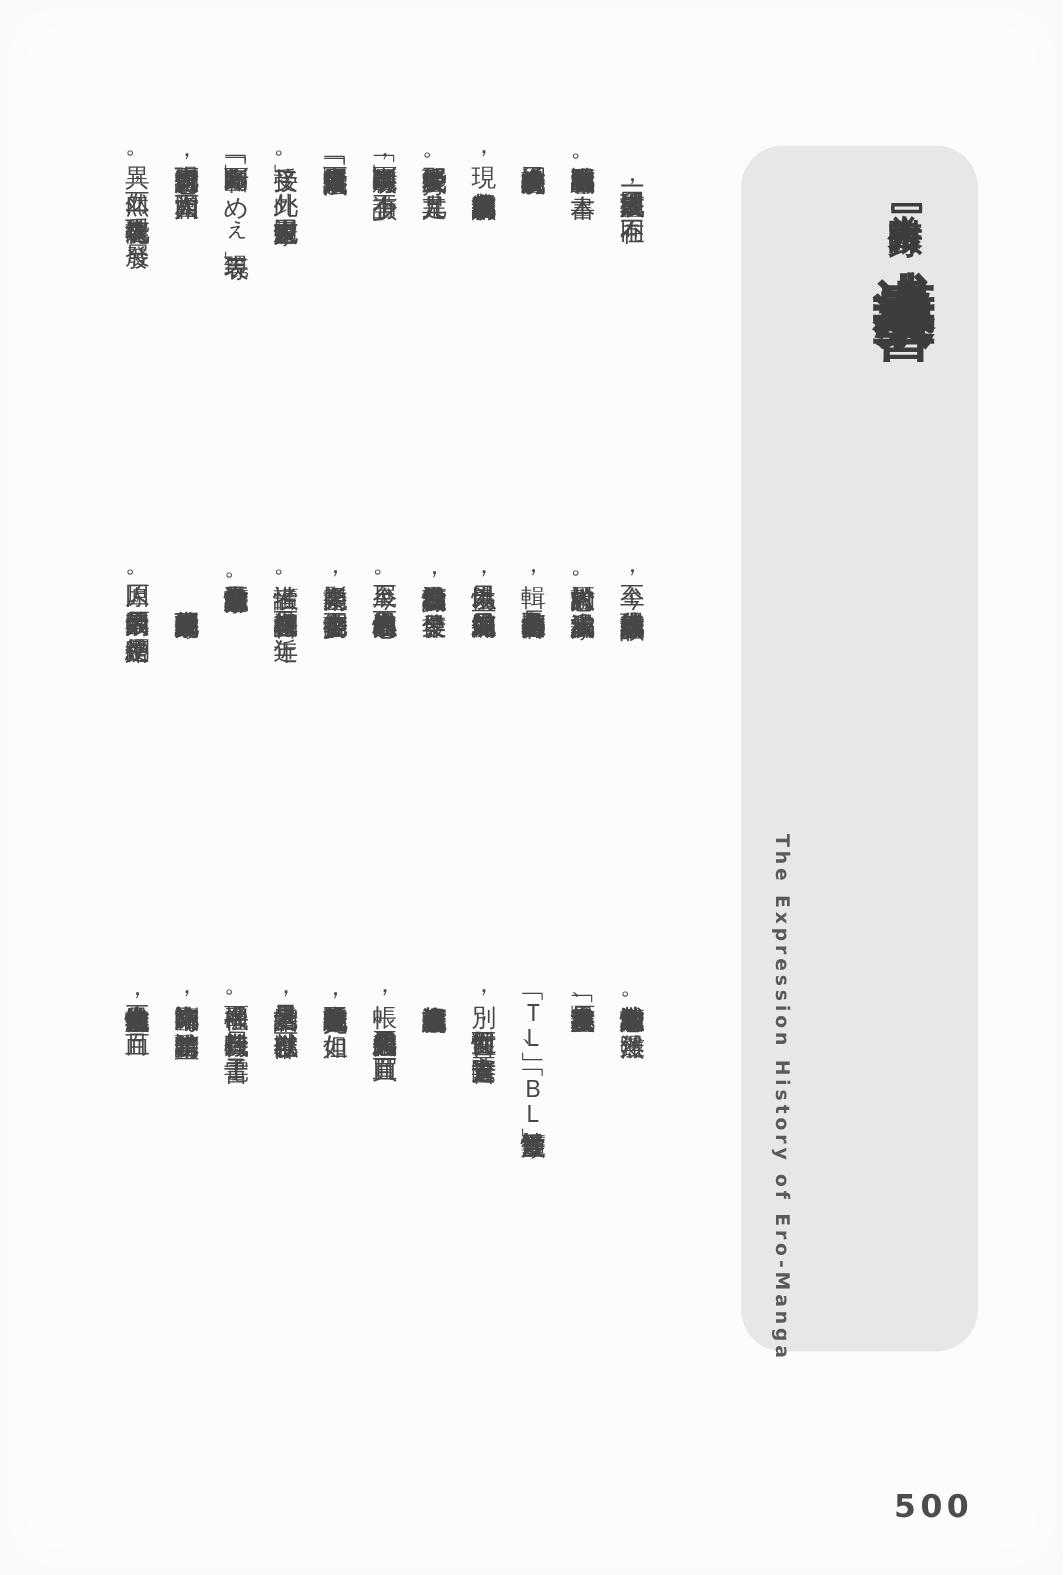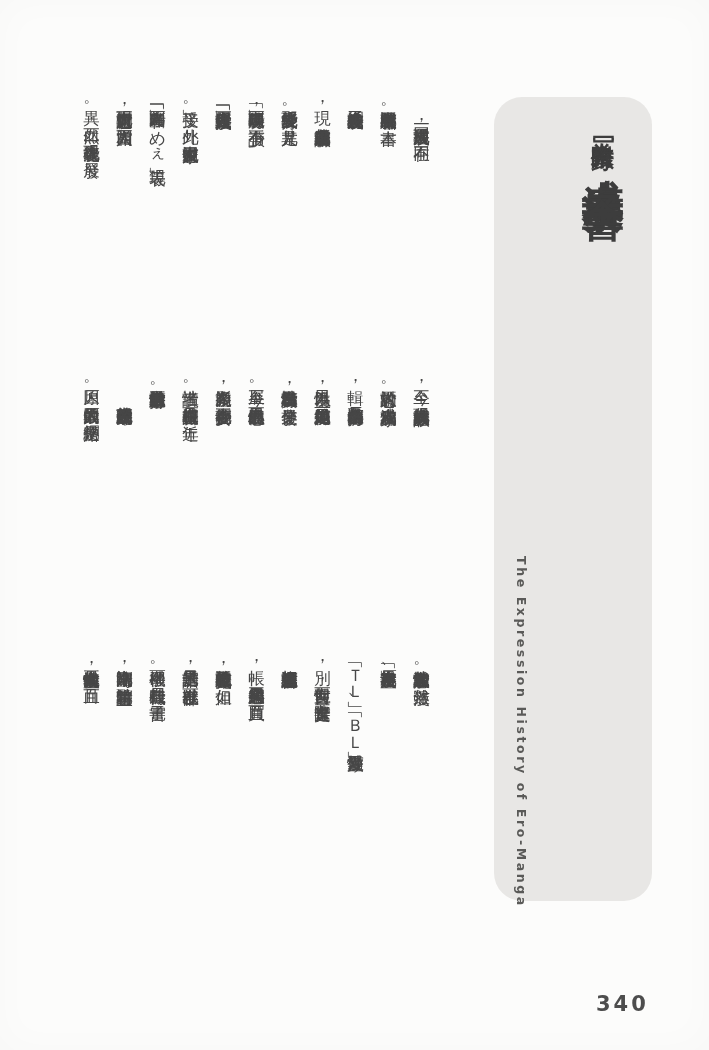--- a/index.html
+++ b/index.html
@@ -134,15 +134,15 @@
 「ＴＬ」、「ＢＬ」等性愛漫畫類
 別，但對女性而言，要實際走進書
 店把這類漫畫雜誌拿去櫃台結
 帳，想必需要很大的勇氣。而且買
 來的雜誌看完後也不好收藏，但如
 果是電子書的話，就可以全部存在
 手機裡面。在貝殼機時代，電子書
 泡沫期剛來臨時，聽說當時銷售主
 力正是女性向的軟色情漫畫，而且</div>
 
-  <div class="page-number">340</div>
+  <div class="page-number">500</div>
 
 </div>
 
 </body></html>

